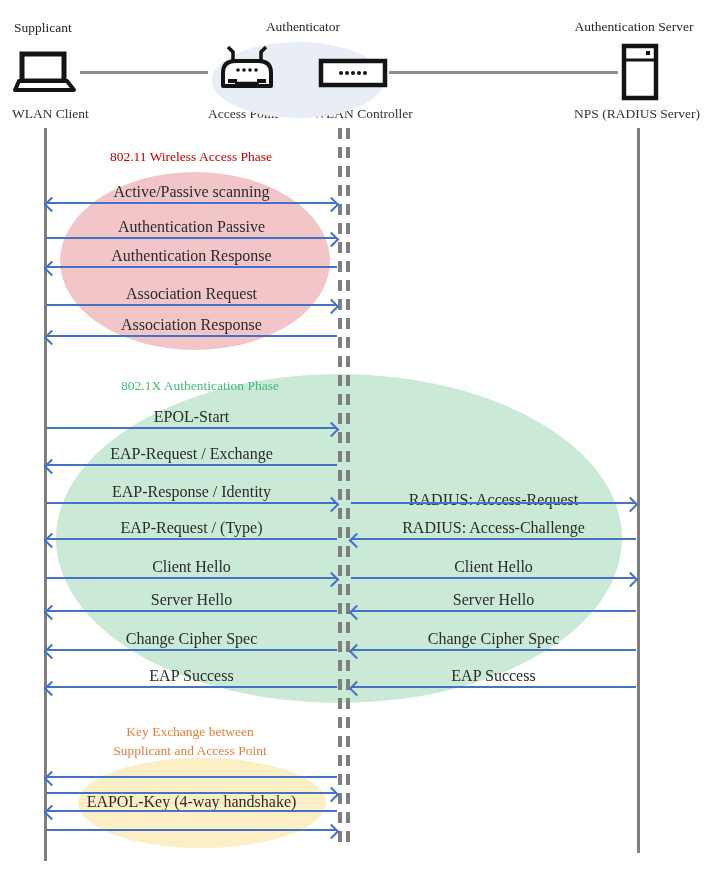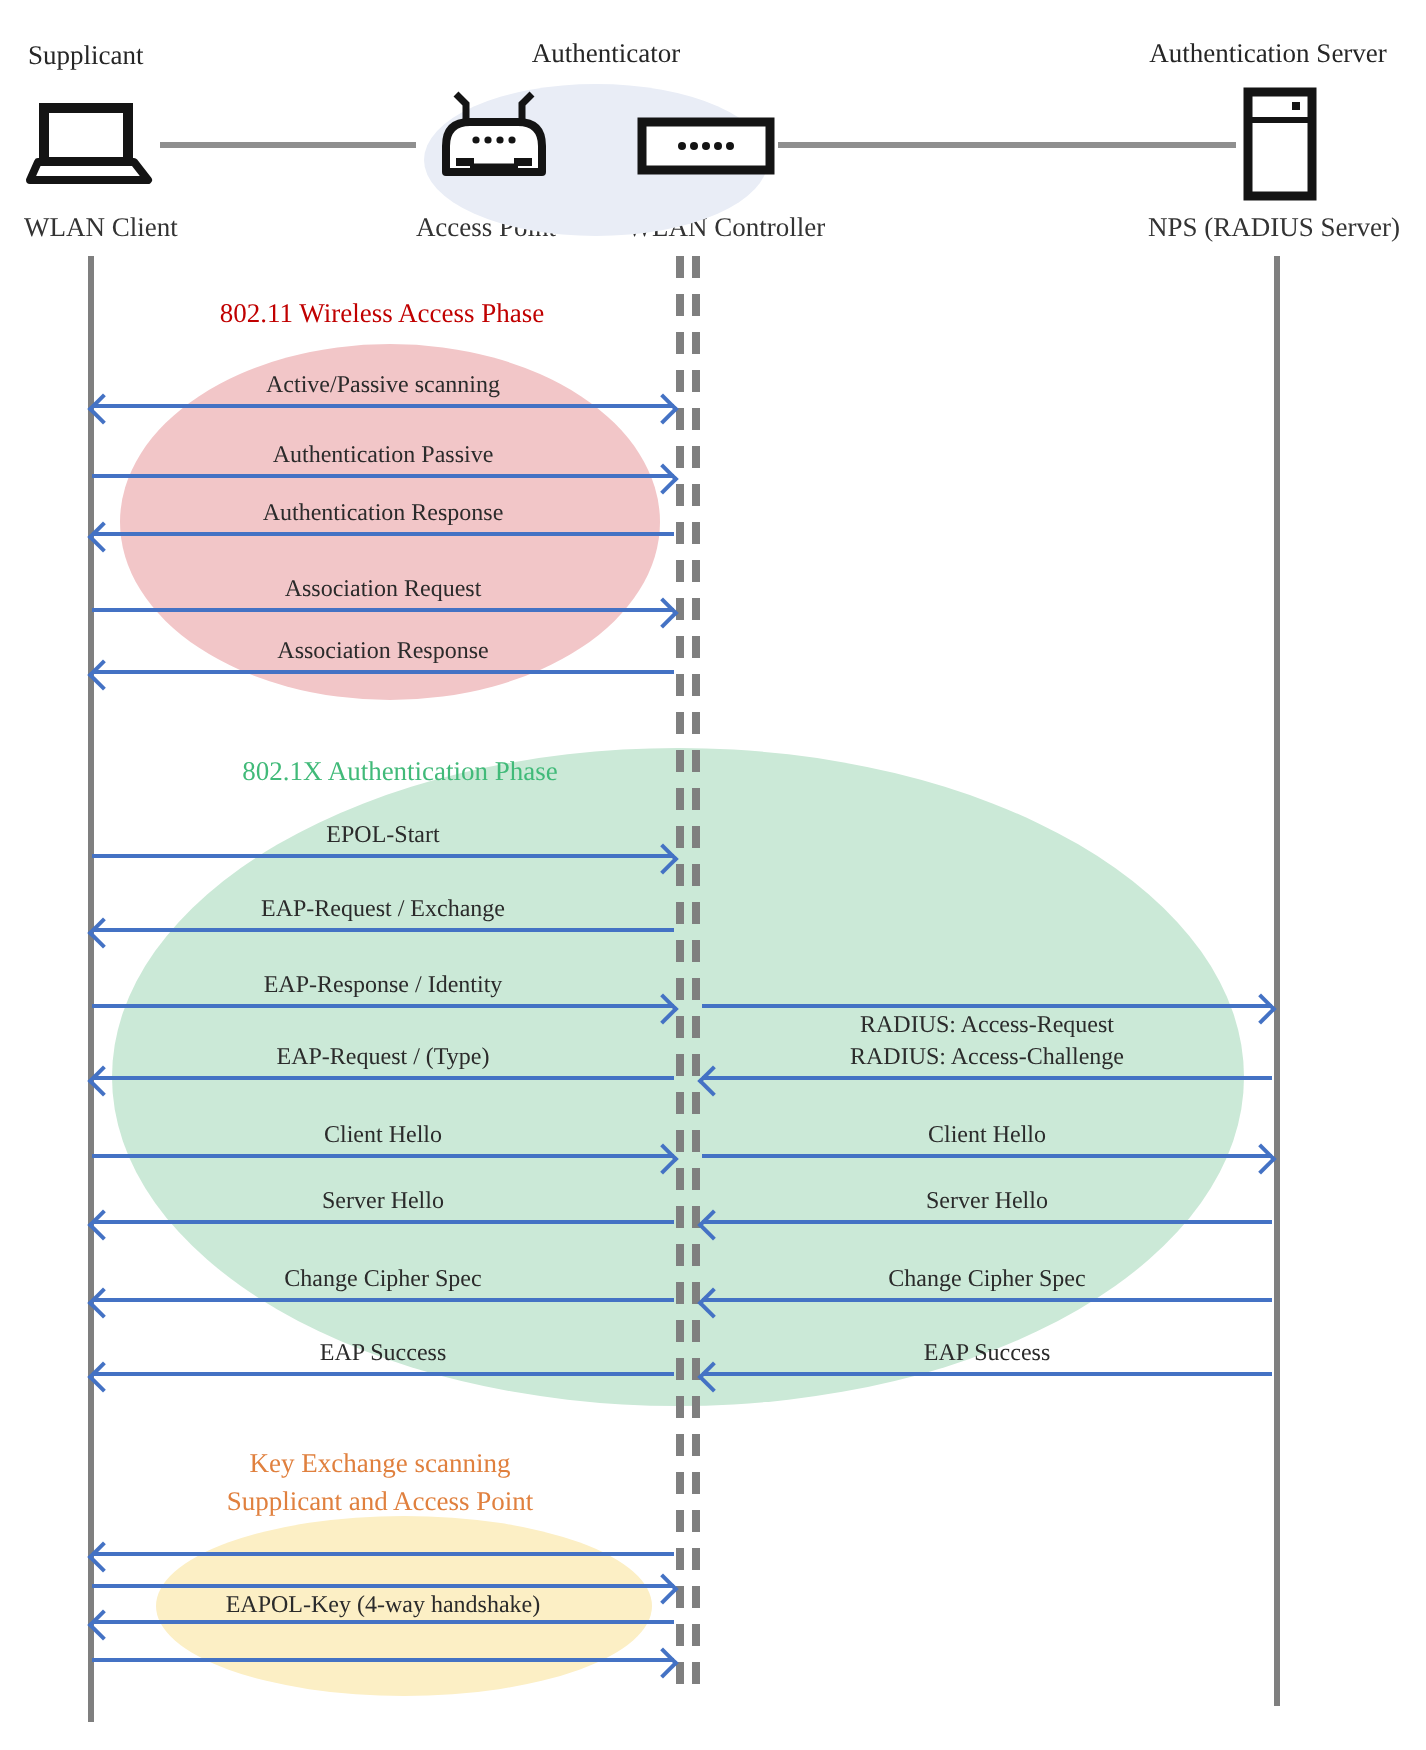--- a/index.html
+++ b/index.html
@@ -18,21 +18,21 @@
   .yellow{background:var(--yellow);}
   .lifeline{position:absolute;z-index:2;}
   .solid-line{background:var(--gray);}
   .dashed-line{background:repeating-linear-gradient(to bottom,var(--gray) 0 11px,transparent 11px 19px);}
   .connector{position:absolute;height:3px;background:#8f8f8f;top:71px;z-index:0;}
   .phase-title{position:absolute;font-size:13.5px;line-height:19px;z-index:3;white-space:nowrap;text-align:center;}
   .phase1{color:var(--p1);}
   .phase2{color:var(--p2);}
   .phase3{color:var(--p3);}
   #messages{position:absolute;inset:0;z-index:3;}
-  .msg-label{position:absolute;height:16px;line-height:16px;font-size:12px;color:#2b2b2b;text-align:center;white-space:nowrap;}
+  .msg-label{position:absolute;height:16px;line-height:16px;font-size:16px;color:#2b2b2b;text-align:center;white-space:nowrap;}
   .msg-arrow{position:absolute;height:2px;background:var(--arrow);}
   .head{position:absolute;width:9px;height:9px;}
   .head-left{border-left:2px solid var(--arrow);border-bottom:2px solid var(--arrow);transform:rotate(45deg);left:0px;top:-3.5px;}
   .head-right{border-right:2px solid var(--arrow);border-top:2px solid var(--arrow);transform:rotate(45deg);right:0px;top:-3.5px;}
   svg{display:block;}
   .icon{position:absolute;z-index:3;}
 </style>
 </head>
 <body>
 
@@ -95,21 +95,21 @@
   <div class="ellipse yellow" style="left:78px;top:758px;width:248px;height:90px;"></div>
 
   <div class="lifeline solid-line" style="left:44px;top:128px;width:3px;height:733px;"></div>
   <div class="lifeline dashed-line" style="left:338px;top:128px;width:4px;height:722px;"></div>
   <div class="lifeline dashed-line" style="left:346px;top:128px;width:4px;height:722px;"></div>
   <div class="lifeline solid-line" style="left:637px;top:128px;width:3px;height:725px;"></div>
 
   <div class="phase-title phase1" style="left:61px;top:147px;width:260px;">802.11 Wireless Access Phase</div>
   <div class="phase-title phase2" style="left:70px;top:376px;width:260px;">802.1X Authentication Phase</div>
   <div class="phase-title phase3" style="left:60px;top:722px;width:260px;">
-    <div>Key Exchange scanning</div>
+    <div>Key Exchange between</div>
     <div>Supplicant and Access Point</div>
   </div>
 
   <div id="messages">
       <div class="msg-label" style="left: 46px; width: 291px; top: 184px;">Active/Passive scanning</div>
       <div class="msg-arrow" style="left: 46px; width: 291px; top: 202px;">
         <span class="head head-left"></span>
         <span class="head head-right"></span>
       </div>
       <div class="msg-label" style="left: 46px; width: 291px; top: 219px;">Authentication Passive</div>
@@ -133,21 +133,21 @@
         <span class="head head-right"></span>
       </div>
       <div class="msg-label" style="left: 46px; width: 291px; top: 446px;">EAP-Request / Exchange</div>
       <div class="msg-arrow" style="left: 46px; width: 291px; top: 464px;">
         <span class="head head-left"></span>
       </div>
       <div class="msg-label" style="left: 46px; width: 291px; top: 484px;">EAP-Response / Identity</div>
       <div class="msg-arrow" style="left: 46px; width: 291px; top: 502px;">
         <span class="head head-right"></span>
       </div>
-      <div class="msg-label" style="left: 351px; width: 285px; top: 504px;">RADIUS: Access-Request</div>
+      <div class="msg-label" style="left: 351px; width: 285px; top: 492px;">RADIUS: Access-Request</div>
       <div class="msg-arrow" style="left: 351px; width: 285px; top: 502px;">
         <span class="head head-right"></span>
       </div>
       <div class="msg-label" style="left: 46px; width: 291px; top: 520px;">EAP-Request / (Type)</div>
       <div class="msg-arrow" style="left: 46px; width: 291px; top: 538px;">
         <span class="head head-left"></span>
       </div>
       <div class="msg-label" style="left: 351px; width: 285px; top: 520px;">RADIUS: Access-Challenge</div>
       <div class="msg-arrow" style="left: 351px; width: 285px; top: 538px;">
         <span class="head head-left"></span>

